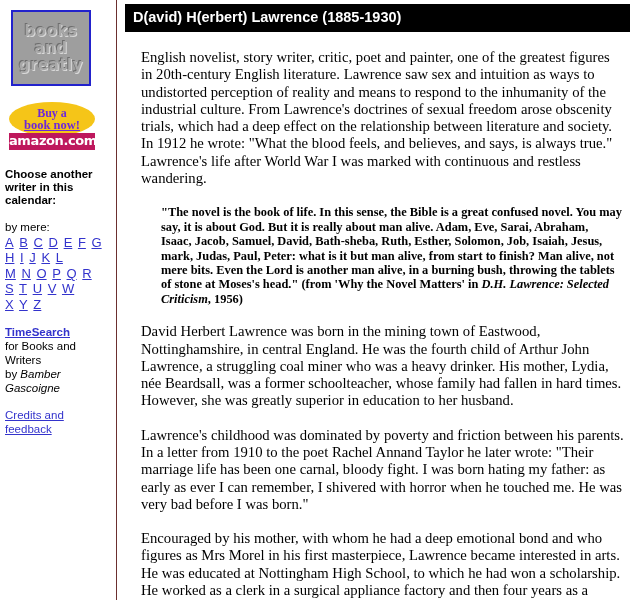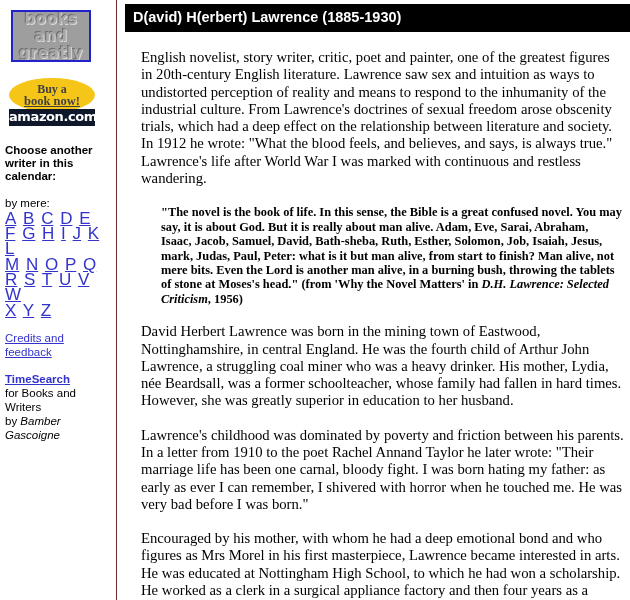--- a/index.html
+++ b/index.html
@@ -26,21 +26,21 @@
     width: 110px;
     flex: 0 0 110px;
     padding: 4px 4px 0 5px;
     box-sizing: border-box;
     font-family: "Liberation Sans", sans-serif;
     font-size: 11px;
     line-height: 13px;
   }
   .logo-box {
     width: 80px;
-    height: 52px;
+    height: 76px;
     border: 2px solid #2222cc;
     background: #9e9e9e;
     box-sizing: border-box;
     margin: 6px 0 0 6px;
     display: flex;
     flex-direction: column;
     align-items: center;
     justify-content: center;
     overflow: hidden;
   }
@@ -68,28 +68,28 @@
     position: relative;
     display: flex;
     flex-direction: column;
     align-items: center;
     justify-content: center;
     box-sizing: border-box;
   }
   .amz-oval-t1, .amz-oval-t2 {
     font-family: "Liberation Serif", serif;
     font-weight: bold;
-    color: #404040;
+    color: #6d28d9;
     line-height: 12px;
   }
   .amz-oval-t1 { font-size: 12px; }
   .amz-oval-t2 { font-size: 12.5px; text-decoration: underline; }
   .amz-bar {
     width: 86px;
-    background: #0f172a;
+    background: #be185d;
     text-align: center;
     padding: 1px 0 2px 0;
     box-sizing: border-box;
     margin-top: -3px;
     position: relative;
     z-index: 2;
   }
   .amz-bar-text {
     font-family: "DejaVu Sans", sans-serif;
     font-weight: bold;
@@ -104,21 +104,21 @@
     font-size: 11.5px;
     line-height: 13px;
   }
   .side-p {
     margin: 13px 0 0 0;
     font-size: 11.5px;
     line-height: 14px;
   }
   .alpha {
     margin: 1px 0 0 0;
-    font-size: 17px;
+    font-size: 13px;
     line-height: 15px;
     font-weight: 500;
     word-spacing: 1px;
   }
   a.lnk {
     color: #3333cc;
     text-decoration: underline;
   }
   .alpha a.lnk { margin-right: 1px; }
   .side-strong-link {
@@ -224,29 +224,29 @@
       <a class="lnk" href="#">W</a>
     </div>
     <div class="alpha">
       <a class="lnk" href="#">X</a>
       <a class="lnk" href="#">Y</a>
       <a class="lnk" href="#">Z</a>
     </div>
 
 
     <div class="side-p">
-      <a class="lnk" href="#">Credits and feedback</a>
-    </div>
-
-    <div class="side-p">
       <a class="lnk side-strong-link" href="#">TimeSearch</a><br>
       <span>for Books and Writers</span><br>
       <span>by </span><span class="ital">Bamber Gascoigne</span>
     </div>
 
+    <div class="side-p">
+      <a class="lnk" href="#">Credits and feedback</a>
+    </div>
+
   </div>
 
   <div class="divider"></div>
 
   <div class="main">
 
     <div class="title-bar">D(avid) H(erbert) Lawrence (1885-1930)</div>
 
     <div class="body-p">English novelist, story writer, critic, poet and painter, one of the greatest figures in 20th-century English literature. Lawrence saw sex and intuition as ways to undistorted perception of reality and means to respond to the inhumanity of the industrial culture. From Lawrence's doctrines of sexual freedom arose obscenity trials, which had a deep effect on the relationship between literature and society. In 1912 he wrote: "What the blood feels, and believes, and says, is always true." Lawrence's life after World War I was marked with continuous and restless wandering.</div>
 

